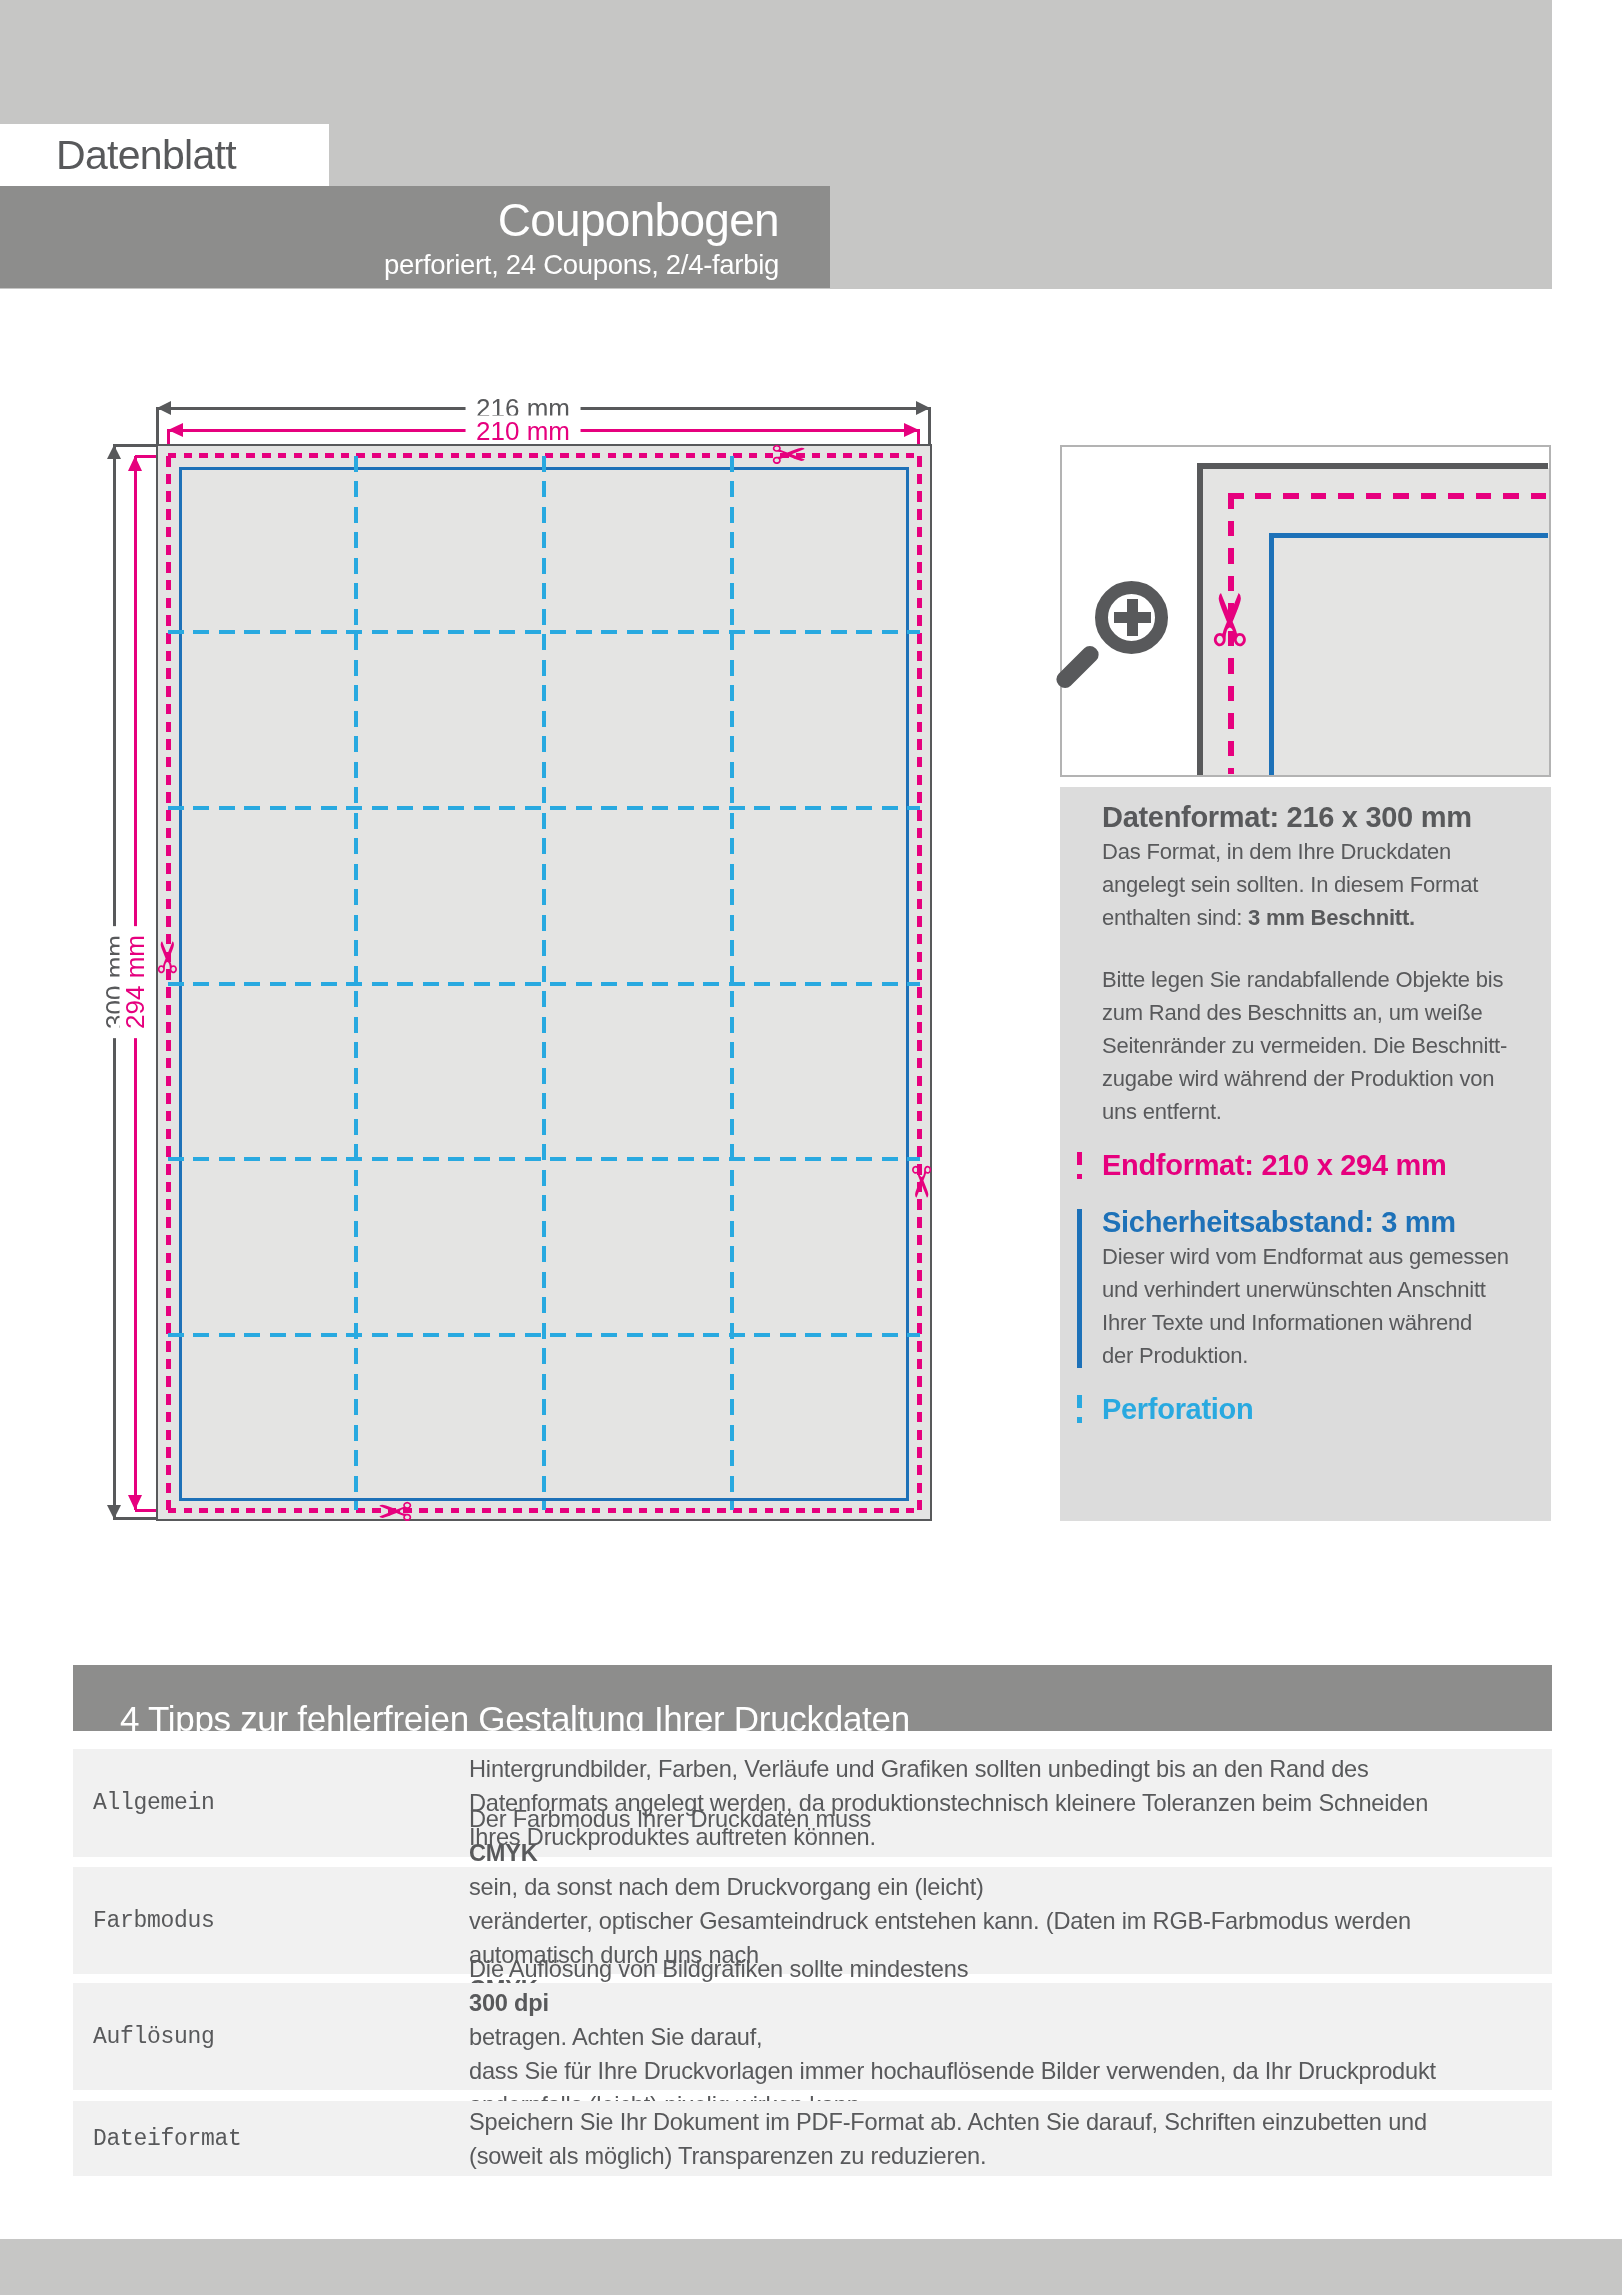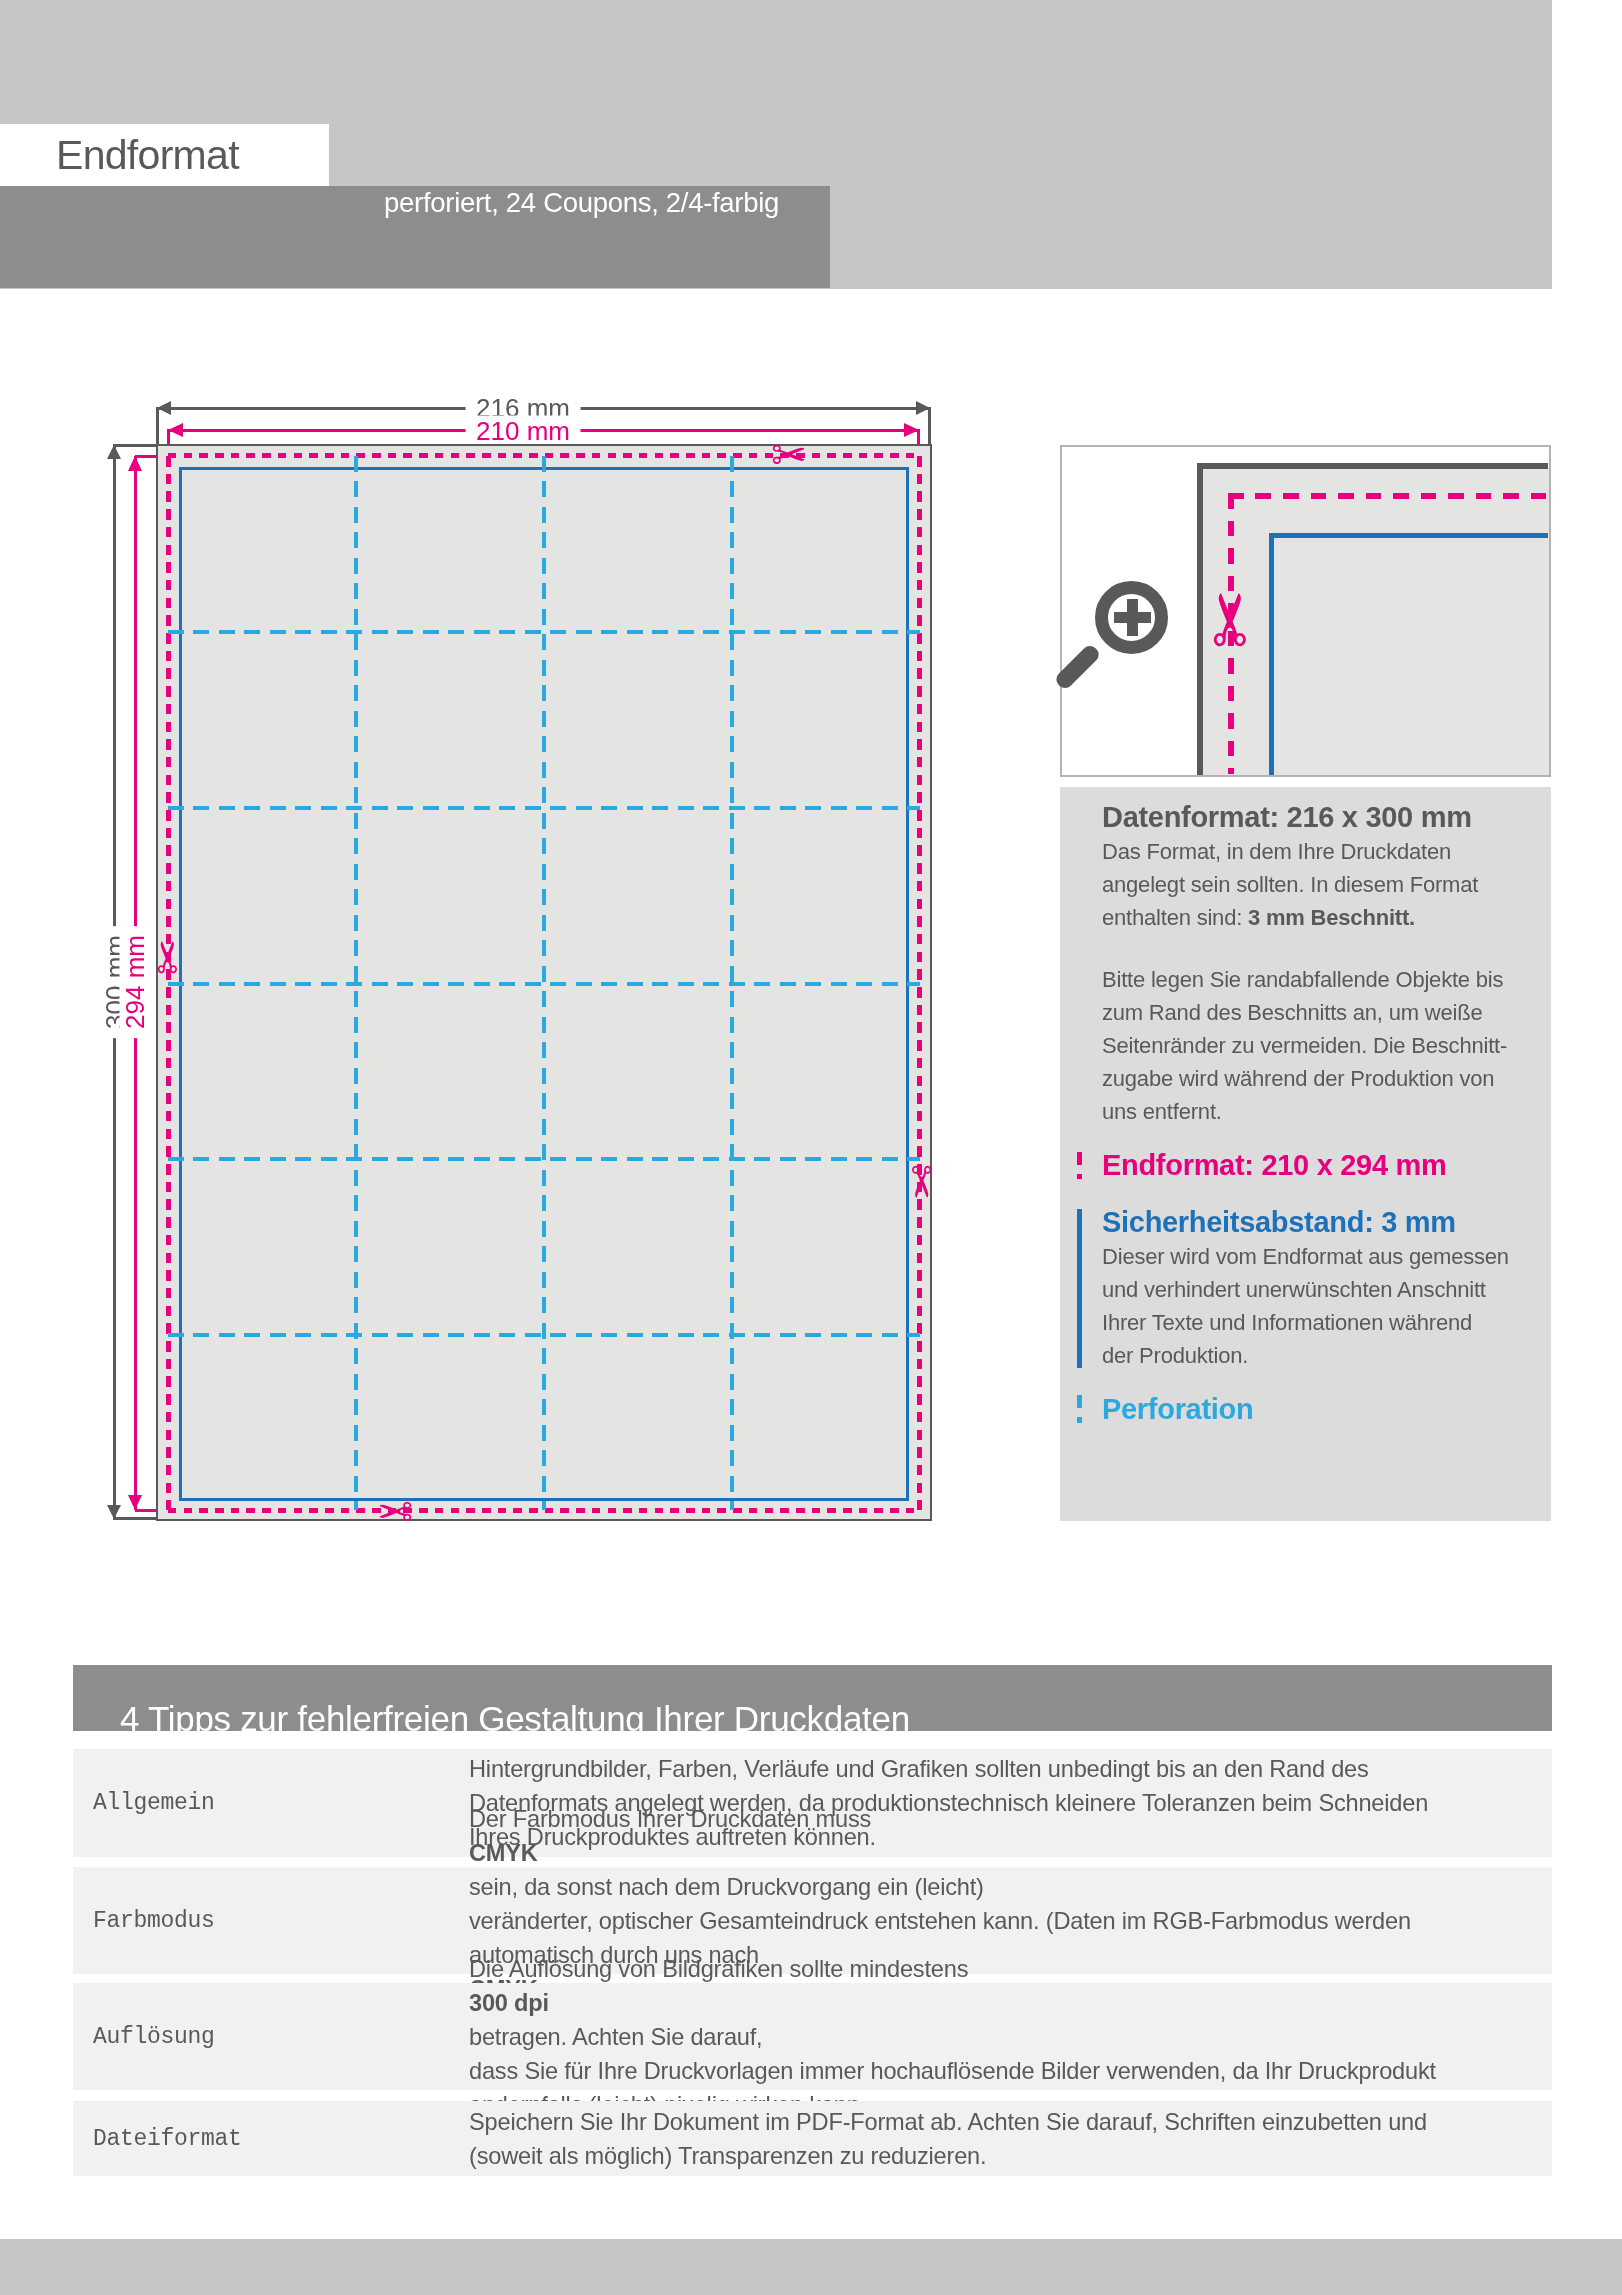--- a/index.html
+++ b/index.html
@@ -93,23 +93,24 @@
 
   .footer{left:0;top:2239px;width:1623px;height:57px;background:var(--footer_bg);}
 </style>
 </head>
 <body>
 
 <div class="page">
 
   <div class="abs header-bg"></div>
   <div class="abs doc-label-box">
-    <span>Endformat</span>
+    <span>Datenblatt</span>
   </div>
   <div class="abs title-band">
+    <div class="title">Couponbogen</div>
     <div class="subtitle">perforiert, 24 Coupons, 2/4-farbig</div>
   </div>
 
   <div class="abs gray-line" style="left:157px;top:407px;width:773px;height:2.6px;"></div>
   <div class="abs arr arr-left-gray" style="left:157px;top:401px;"></div>
   <div class="abs arr arr-right-gray" style="left:916px;top:401px;"></div>
   <div class="abs dim-label" style="left:523px;top:408px;">216 mm</div>
 
   <div class="abs pink-line" style="left:168px;top:429px;width:752px;height:2.6px;"></div>
   <div class="abs arr arr-left-pink" style="left:168px;top:423px;"></div>

